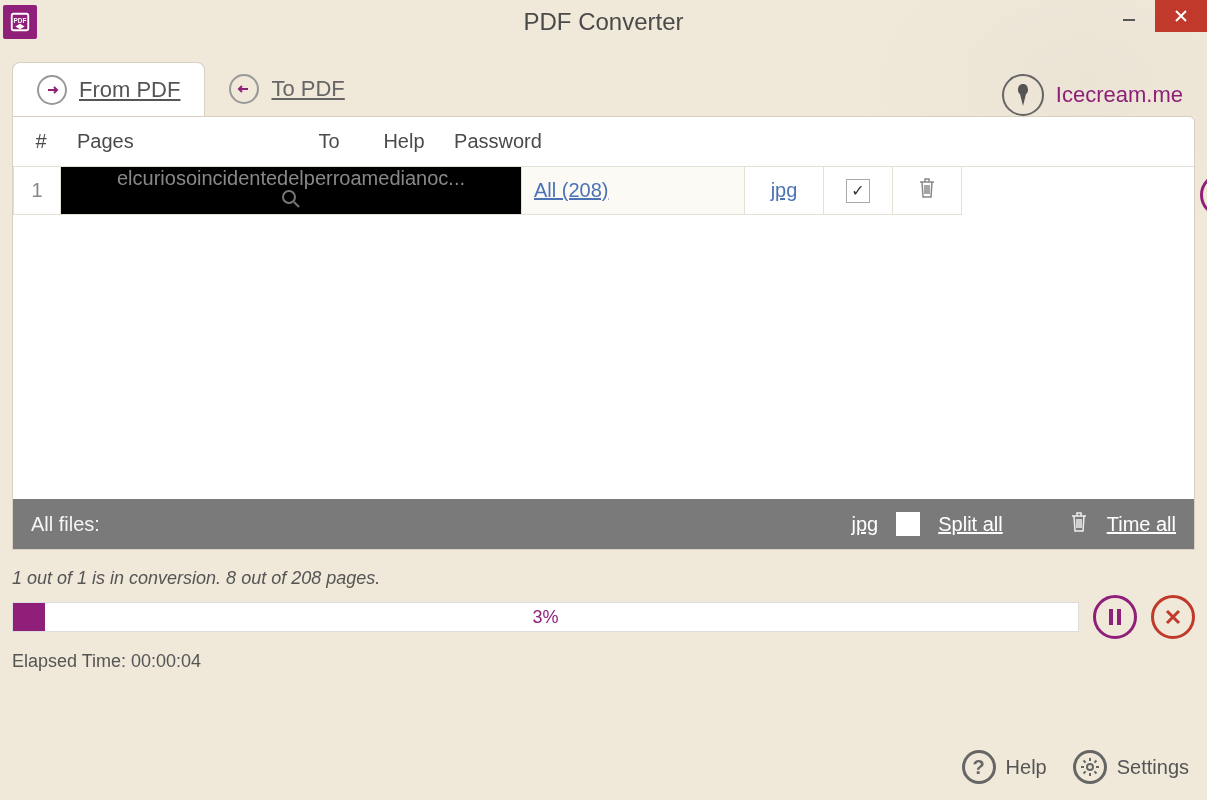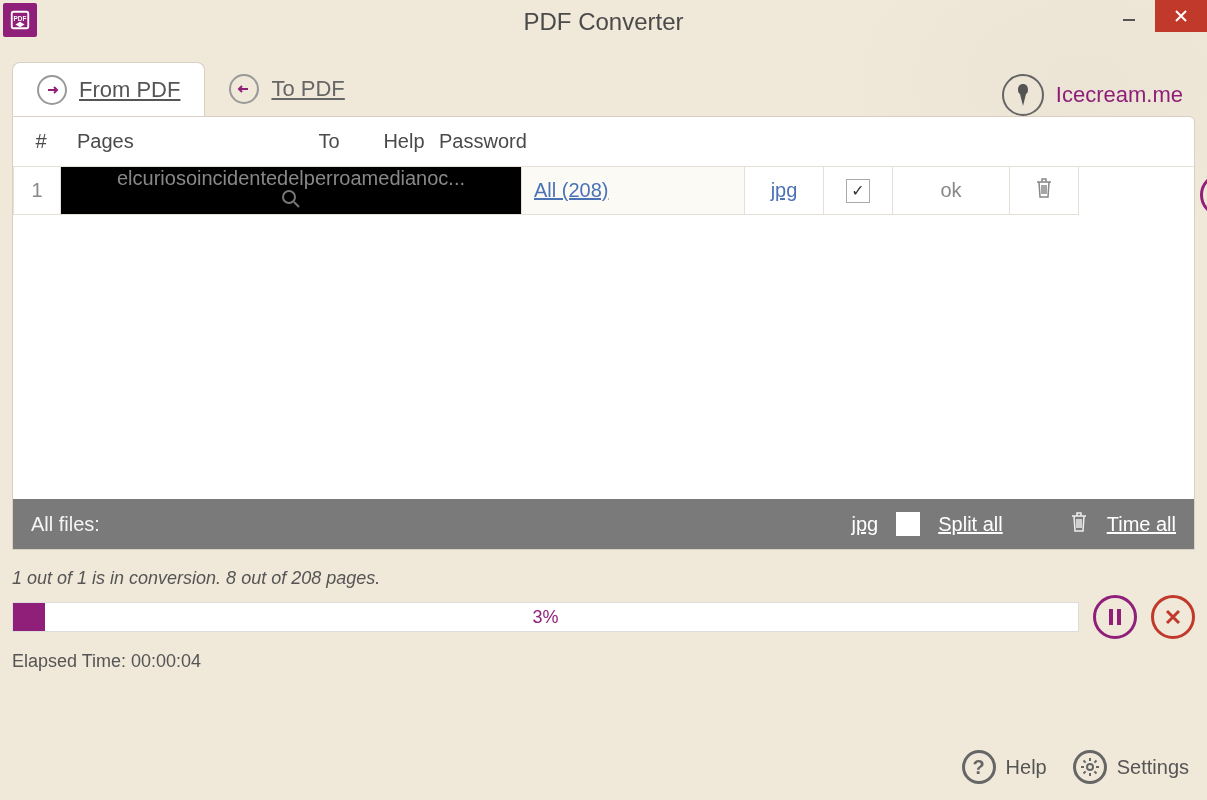--- a/index.html
+++ b/index.html
@@ -21,20 +21,21 @@
     width: 600px; height: 400px;
     background: radial-gradient(ellipse at center, rgba(0,0,0,0.02) 0%, rgba(0,0,0,0) 60%);
     border-radius: 50%;
     pointer-events: none;
   }
 
   
   .titlebar {
     height: 40px;
     display: flex;
+    align-items: center;
     position: relative;
   }
   .app-icon {
     width: 34px; height: 34px;
     margin: 3px 0 0 3px;
     background: #8f1f79;
     display: flex;
     align-items: center;
     justify-content: center;
     color: #fff;
@@ -132,21 +133,21 @@
     font-size: 20px;
     color: #4a4a4a;
     border-bottom: 1px solid #e5e0d6;
     padding: 0 4px;
   }
   .col-num   { width: 48px;  text-align: center; }
   .col-name  { width: 462px; padding-left: 10px; }
   .col-pages { width: 224px; padding-left: 12px; }
   .col-to    { width: 80px;  text-align: center; }
   .col-split { width: 70px;  text-align: center; }
-  .col-pwd   { width: 118px; }
+  .col-pwd   { width: 118px; text-align: center; }
   .col-del   { width: 70px;  text-align: center; }
 
   .tbody { flex: 1; }
   .trow {
     display: flex;
     align-items: stretch;
     height: 48px;
     font-size: 20px;
     color: #888;
   }
@@ -349,21 +350,20 @@
         <span class="link">All (208)</span>
       </div>
       <div class="cell col-to">
         <span class="link">jpg</span>
       </div>
       <div class="cell col-split">
         <span class="checkbox">
           <span class="check-mark">✓</span>
         </span>
       </div>
-      <div class="cell col-pwd">ok</div>
       <div class="cell col-del">
         <span class="trash-icon">
           <svg viewBox="0 0 20 22">
               <path d="M3 5 L17 5 M5 5 L6 20 L14 20 L15 5 M8 2 L12 2 L12 5 L8 5 Z M8 8 L8 17 M10 8 L10 17 M12 8 L12 17" stroke="#888" stroke-width="1.5" fill="none"></path>
             </svg>
         </span>
       </div>
     </div>
   </div>
 

